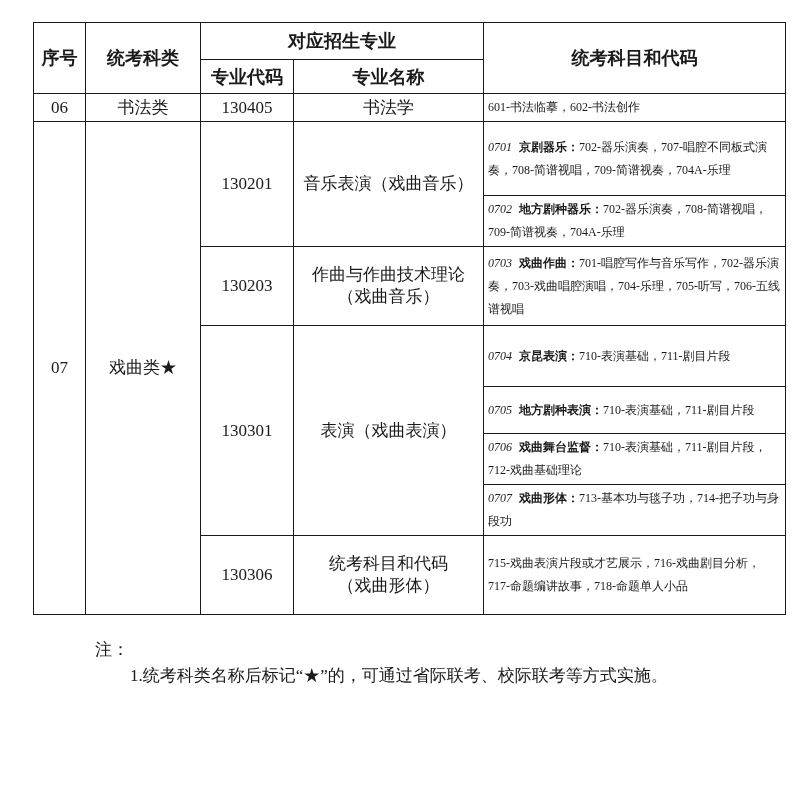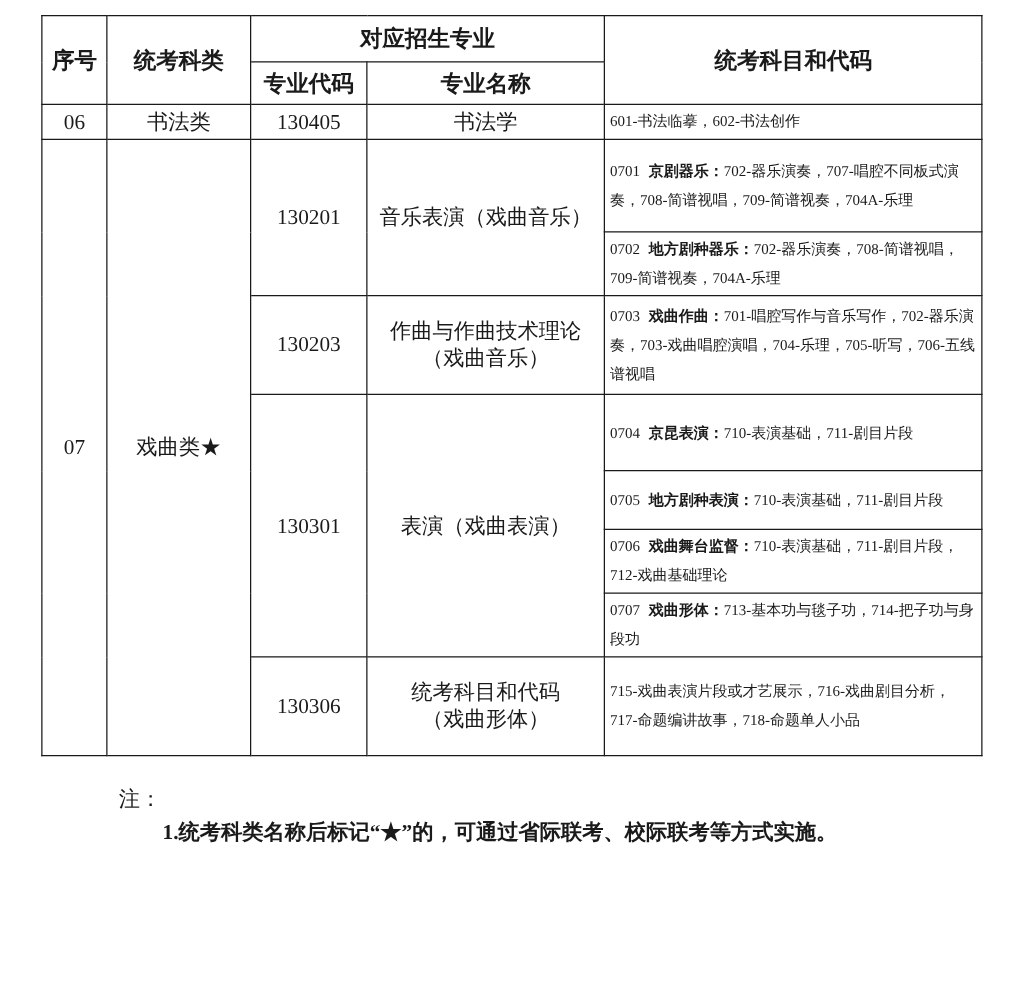--- a/index.html
+++ b/index.html
@@ -6,21 +6,21 @@
   html, body {
     margin: 0; padding: 0;
     width: 809px; height: 789px;
     background: #ffffff;
     color: #1a1a1a;
     font-family: "Liberation Serif", "DejaVu Serif", serif;
   }
   .page {
     position: relative;
     width: 748px; height: 789px;
-    padding: 12px 0 0 33px;
+    padding: 22px 0 0 33px;
   }
   table.exam {
     border-collapse: collapse;
     table-layout: fixed;
     width: 752px;
   }
   table.exam th, table.exam td {
     border: 1px solid #1a1a1a;
     padding: 2px 4px;
     overflow: hidden;
@@ -38,42 +38,42 @@
     line-height: 22px;
   }
   td.subj {
     font-size: 12px;
     text-align: left;
     vertical-align: middle;
     line-height: 23px;
     padding: 3px 6px;
     overflow-wrap: break-word;
   }
-  .s-code { margin-right: 7px; }
+  .s-code { margin-right: 7px; font-style: italic; }
   .s-name { font-weight: bold; }
   tr.h1 { height: 37px; }
   tr.h2 { height: 34px; }
   tr.r06 { height: 28px; margin-top: 28px; }
   tr.s1 { height: 74px; }
   tr.s2 { height: 51px; }
   tr.s3 { height: 79px; }
   tr.s4 { height: 61px; }
   tr.s5 { height: 47px; }
   tr.s6 { height: 50px; }
   tr.s7 { height: 48px; }
   tr.s8 { height: 79px; }
   .notes {
     margin: 22px 0 0 32px;
     width: 684px;
     font-size: 17px;
     line-height: 26px;
   }
   .notes p { margin: 0; }
   .note-label { text-indent: 30px; }
-  .note-item { text-indent: 65px; font-weight: bold; }
+  .note-item { text-indent: 65px; }
 </style>
 </head>
 <body>
 
 <div class="page">
 
   <table class="exam">
     <colgroup>
       <col style="width:52px">
         <col style="width:115px">

